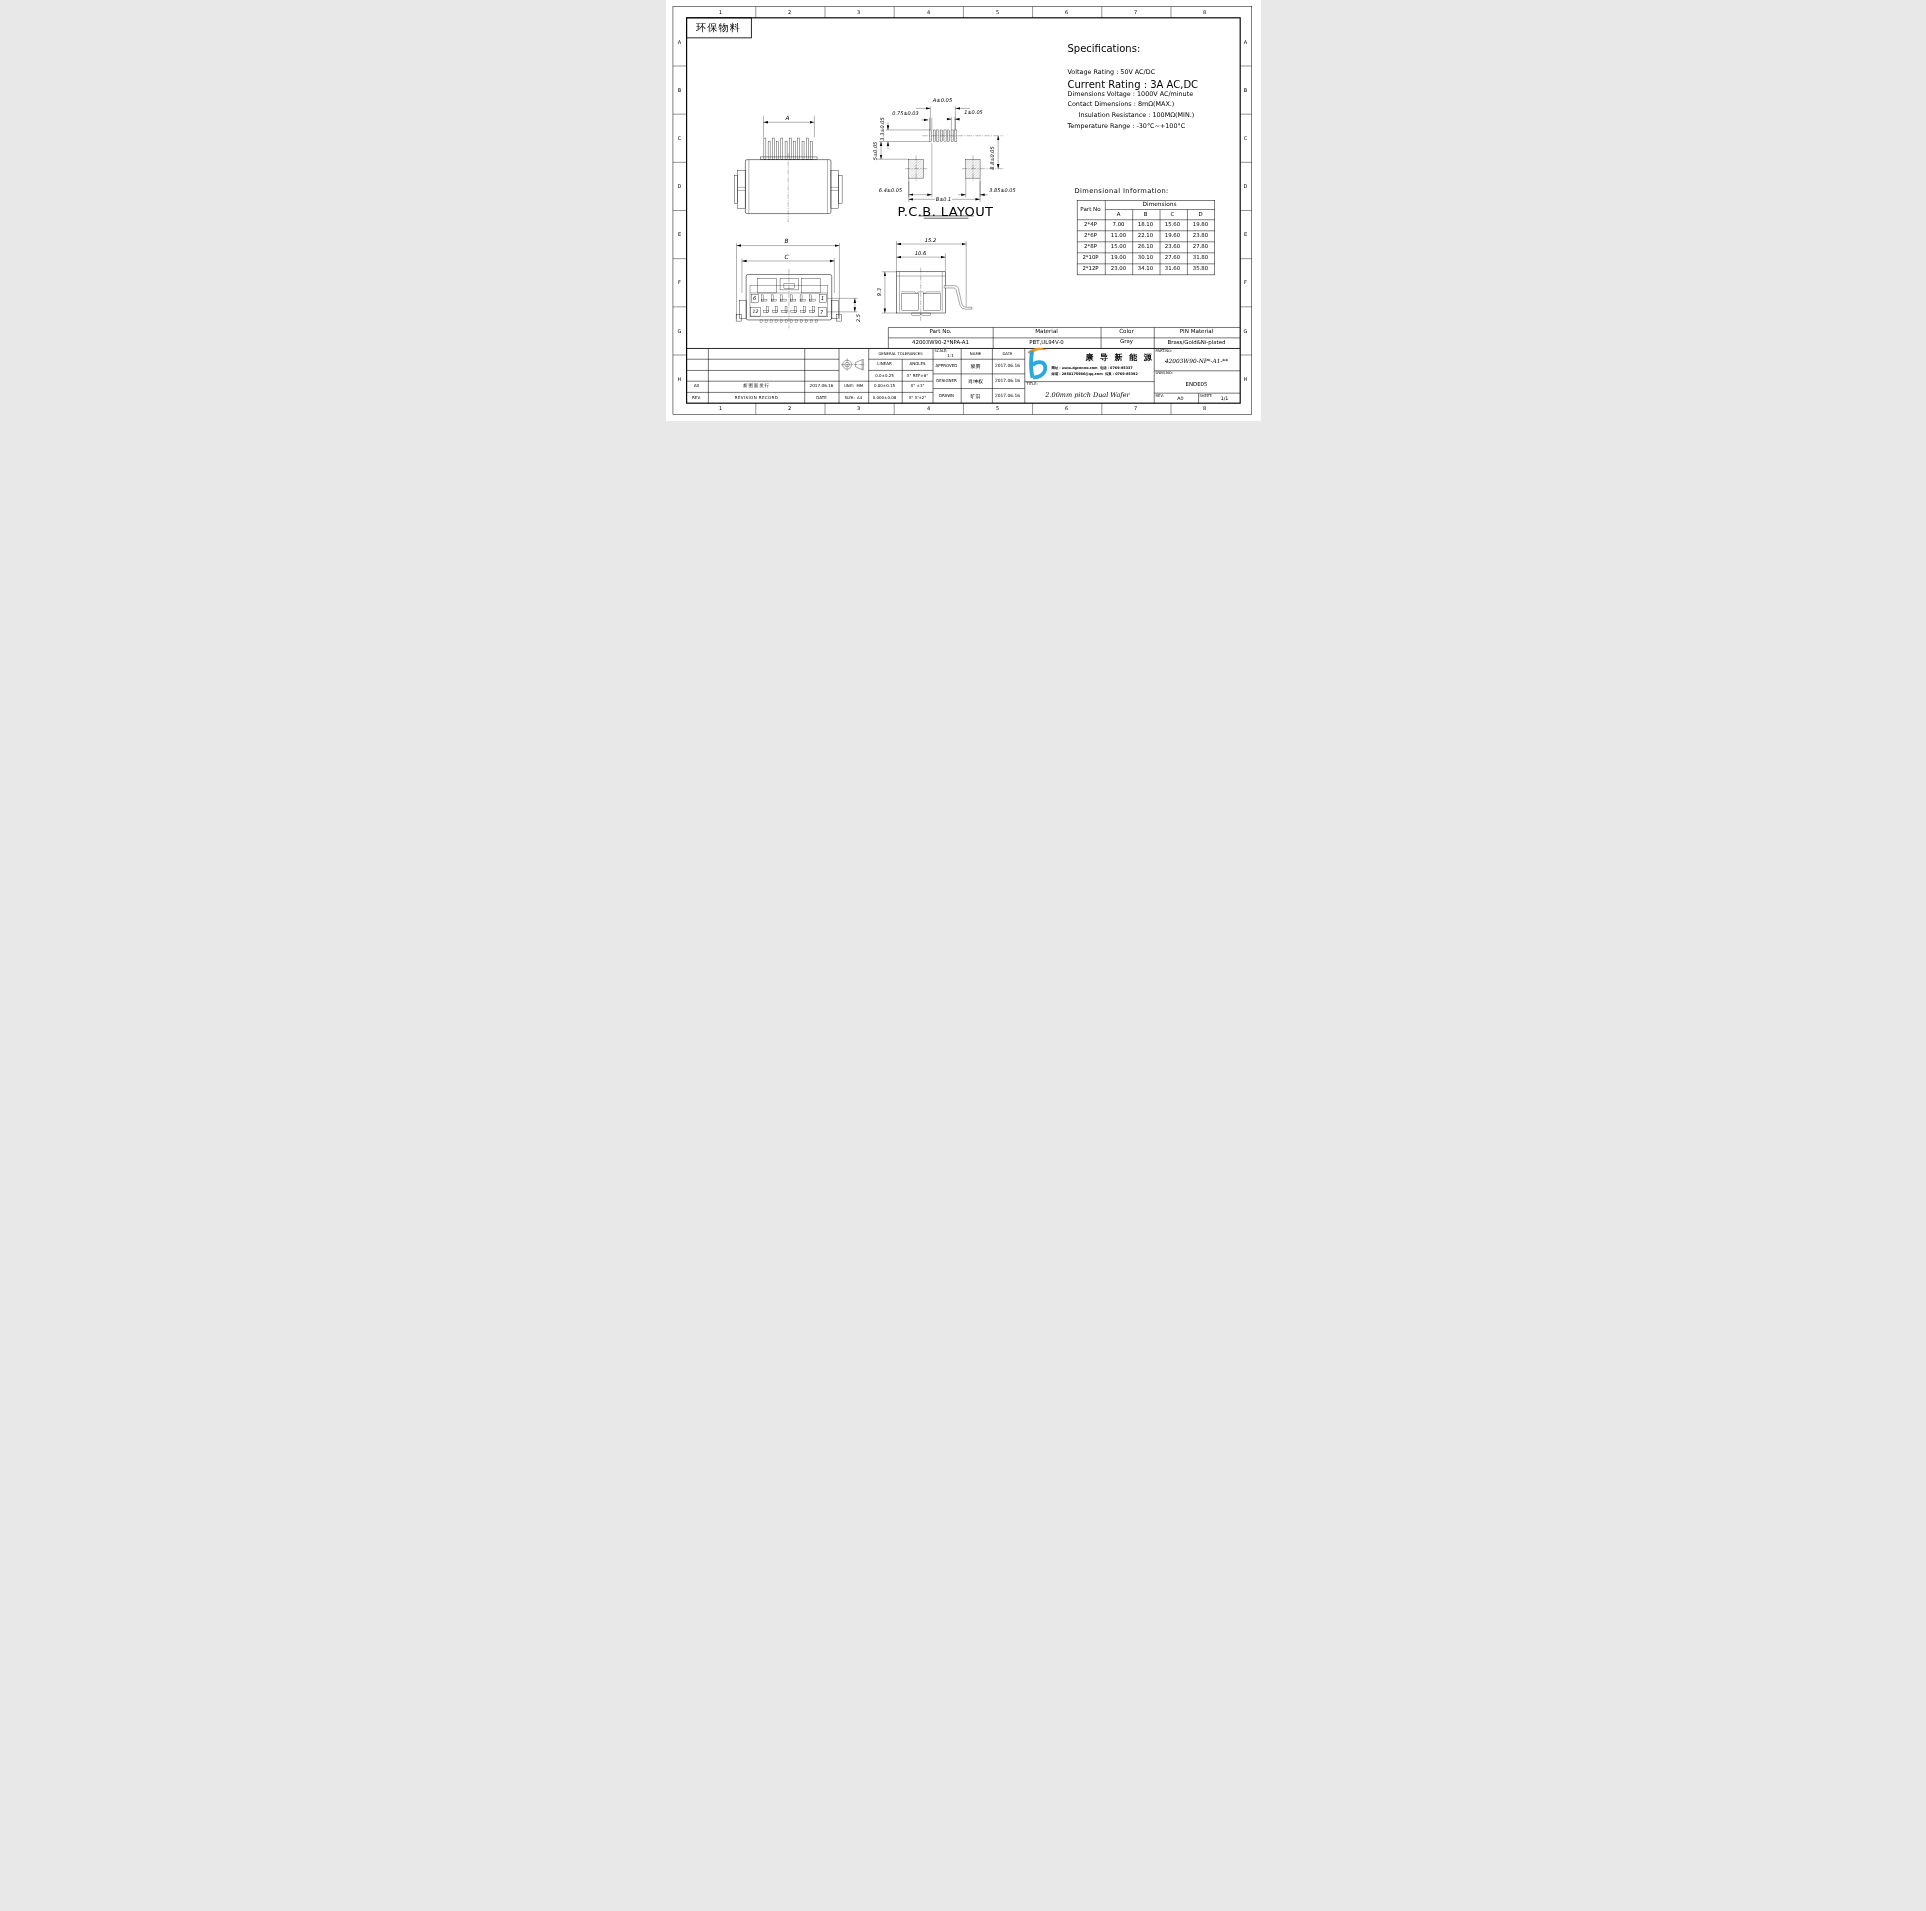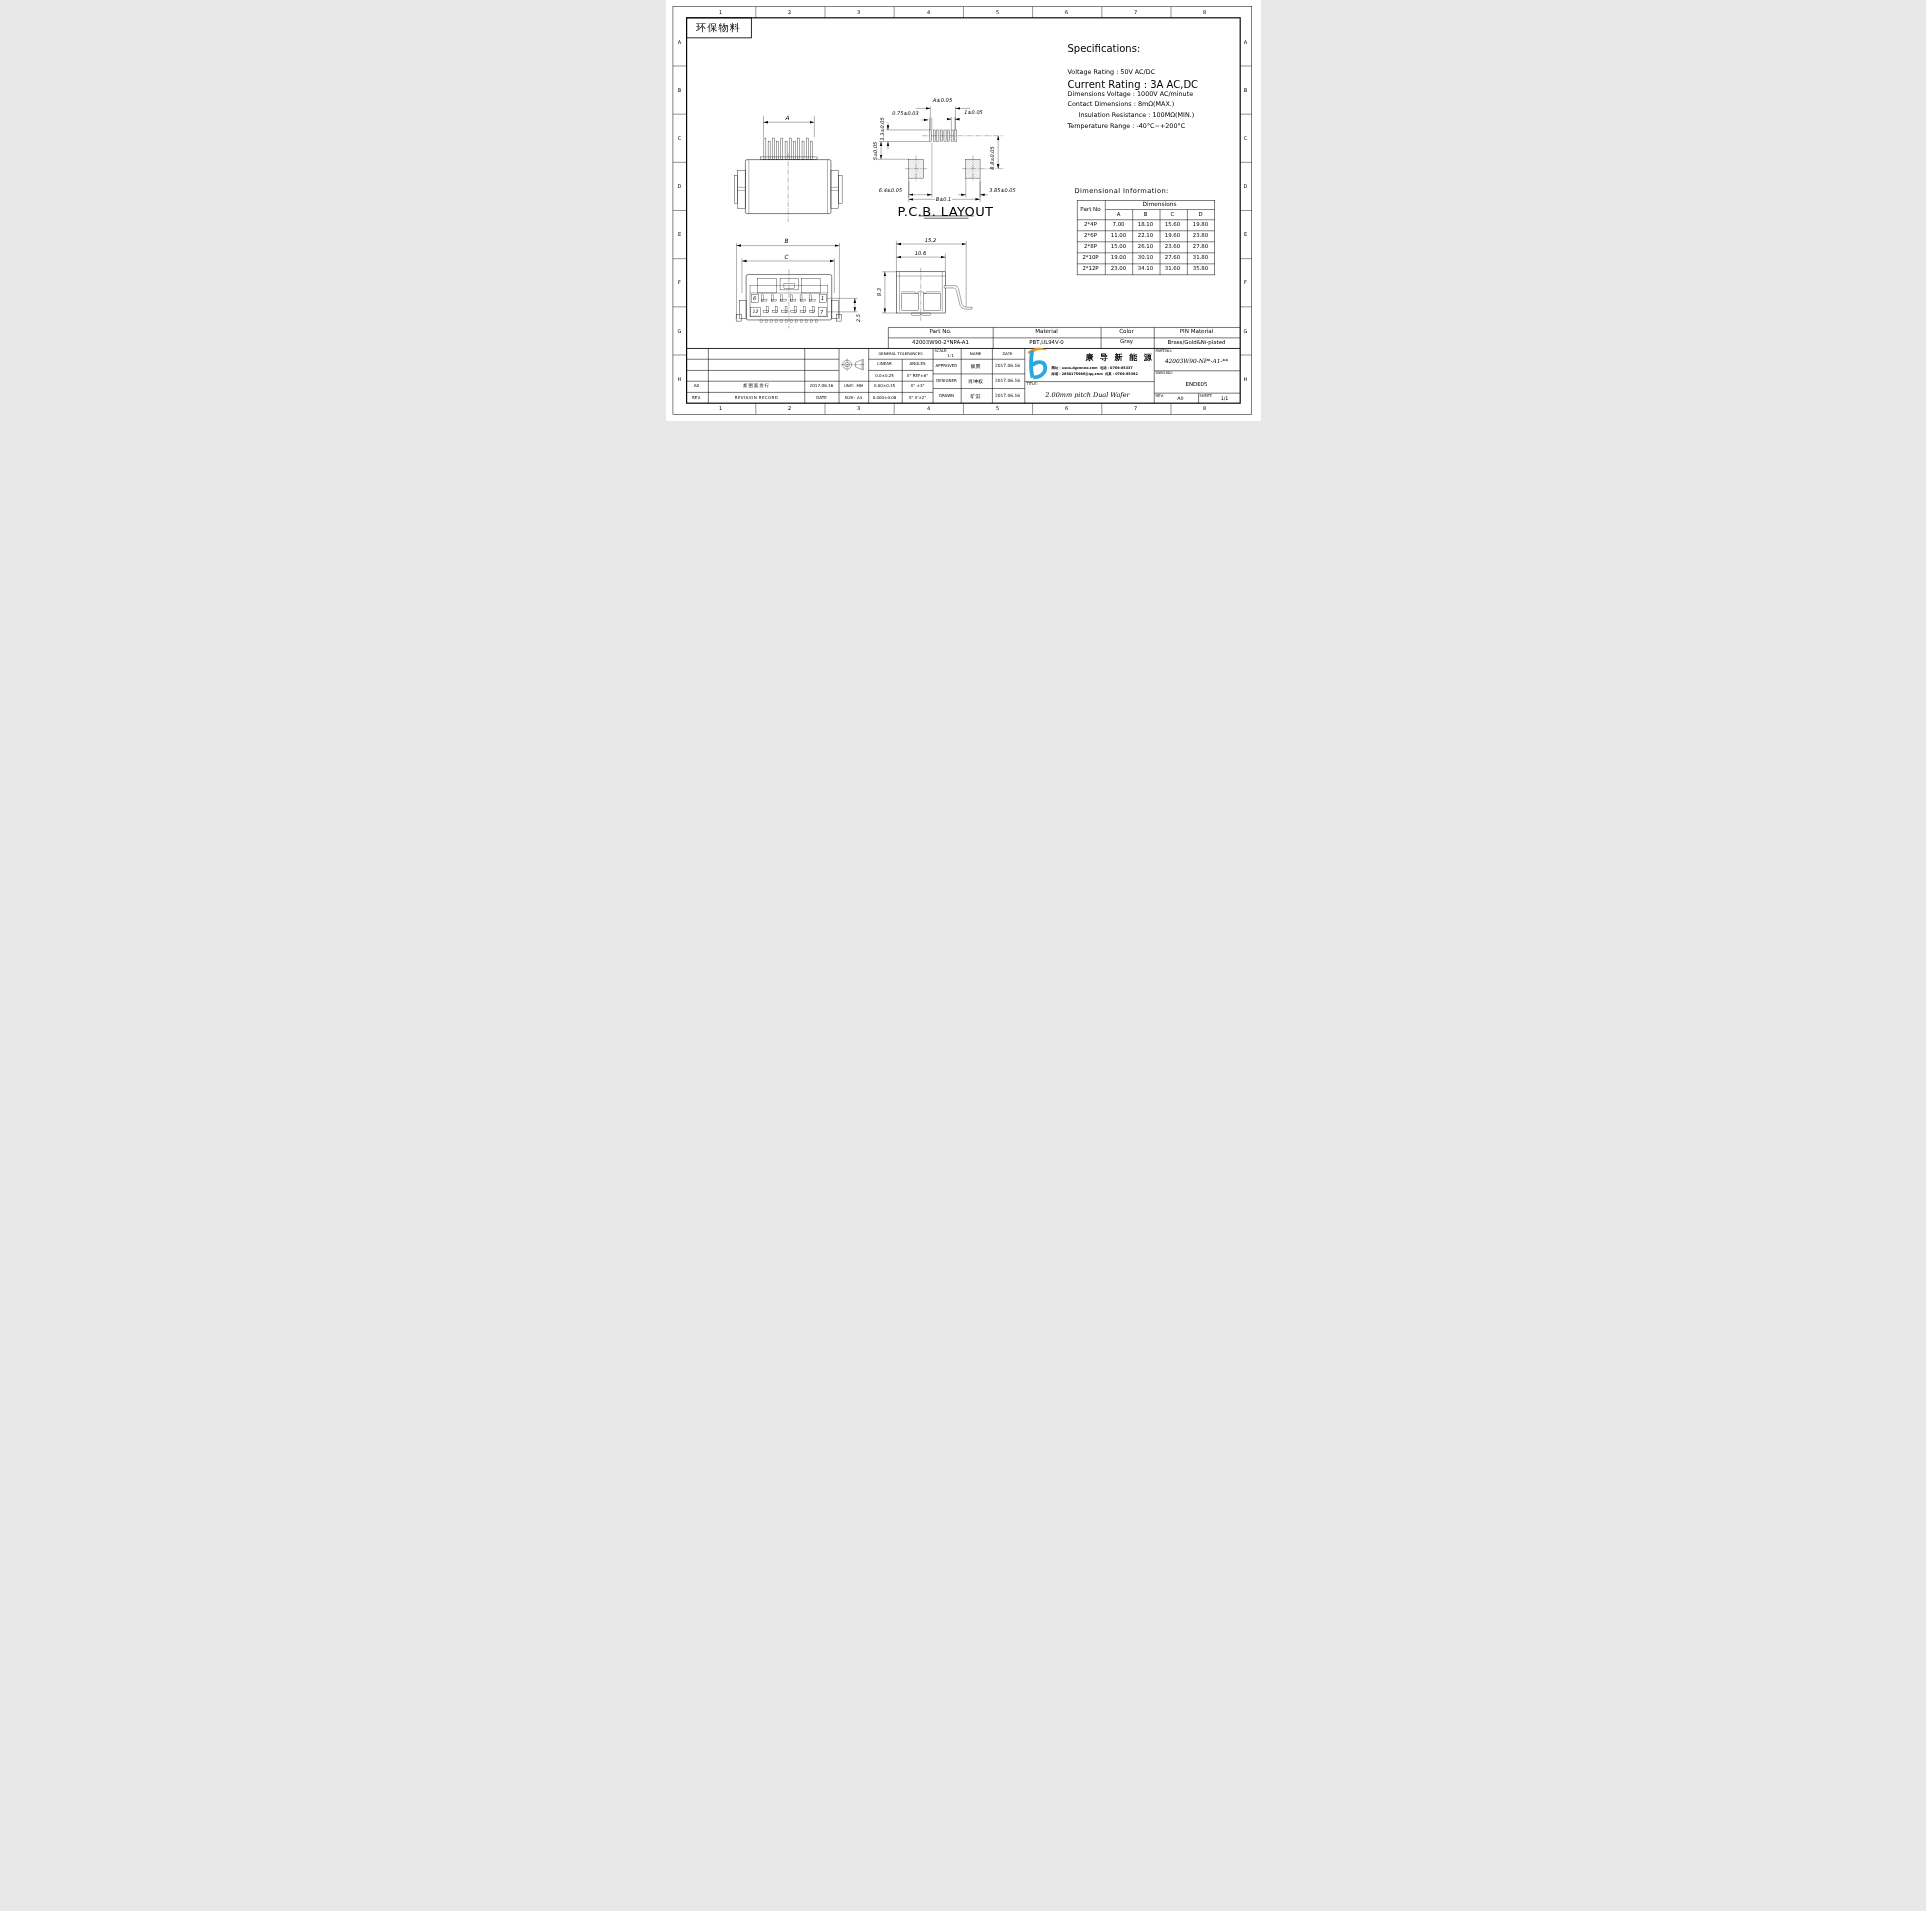--- a/index.html
+++ b/index.html
@@ -277,21 +277,21 @@
 <div class="t c" style="left:580px;top:379px;font-size:5px">H</div>
 
 <div class="t c" style="left:53px;top:28px;font-size:10px;letter-spacing:1.2px">环保物料</div>
 
 <div class="t" style="left:402px;top:44px;font-size:10px">Specifications:</div>
 <div class="t" style="left:402px;top:69px;font-size:6.4px">Voltage Rating : 50V AC/DC</div>
 <div class="t" style="left:402px;top:80px;font-size:10px">Current Rating : 3A AC,DC</div>
 <div class="t" style="left:402px;top:91px;font-size:6.4px">Dimensions Voltage : 1000V AC/minute</div>
 <div class="t" style="left:402px;top:101px;font-size:6.4px">Contact Dimensions : 8mΩ(MAX.)</div>
 <div class="t" style="left:413px;top:112px;font-size:6.4px">Insulation Resistance : 100MΩ(MIN.)</div>
-<div class="t" style="left:402px;top:123px;font-size:6.4px">Temperature Range : -40°C~+200°C</div>
+<div class="t" style="left:402px;top:123px;font-size:6.4px">Temperature Range : -30°C~+100°C</div>
 
 <div class="t c i" style="left:122px;top:119px;font-size:5.8px">A</div>
 <div class="t c i" style="left:121px;top:242px;font-size:5.8px">B</div>
 <div class="t c i" style="left:121px;top:258px;font-size:5.8px">C</div>
 <div class="t c i" style="left:89px;top:298px;font-size:5px">6</div>
 <div class="t c i" style="left:157px;top:298px;font-size:5px">1</div>
 <div class="t c i" style="left:90px;top:312px;font-size:4.6px">12</div>
 <div class="t c i" style="left:156px;top:312px;font-size:5px">7</div>
 <div class="t rv i" style="left:192px;top:318px;font-size:5px">2.5</div>
 <div class="t c i" style="left:265px;top:241px;font-size:5.2px">15.2</div>

